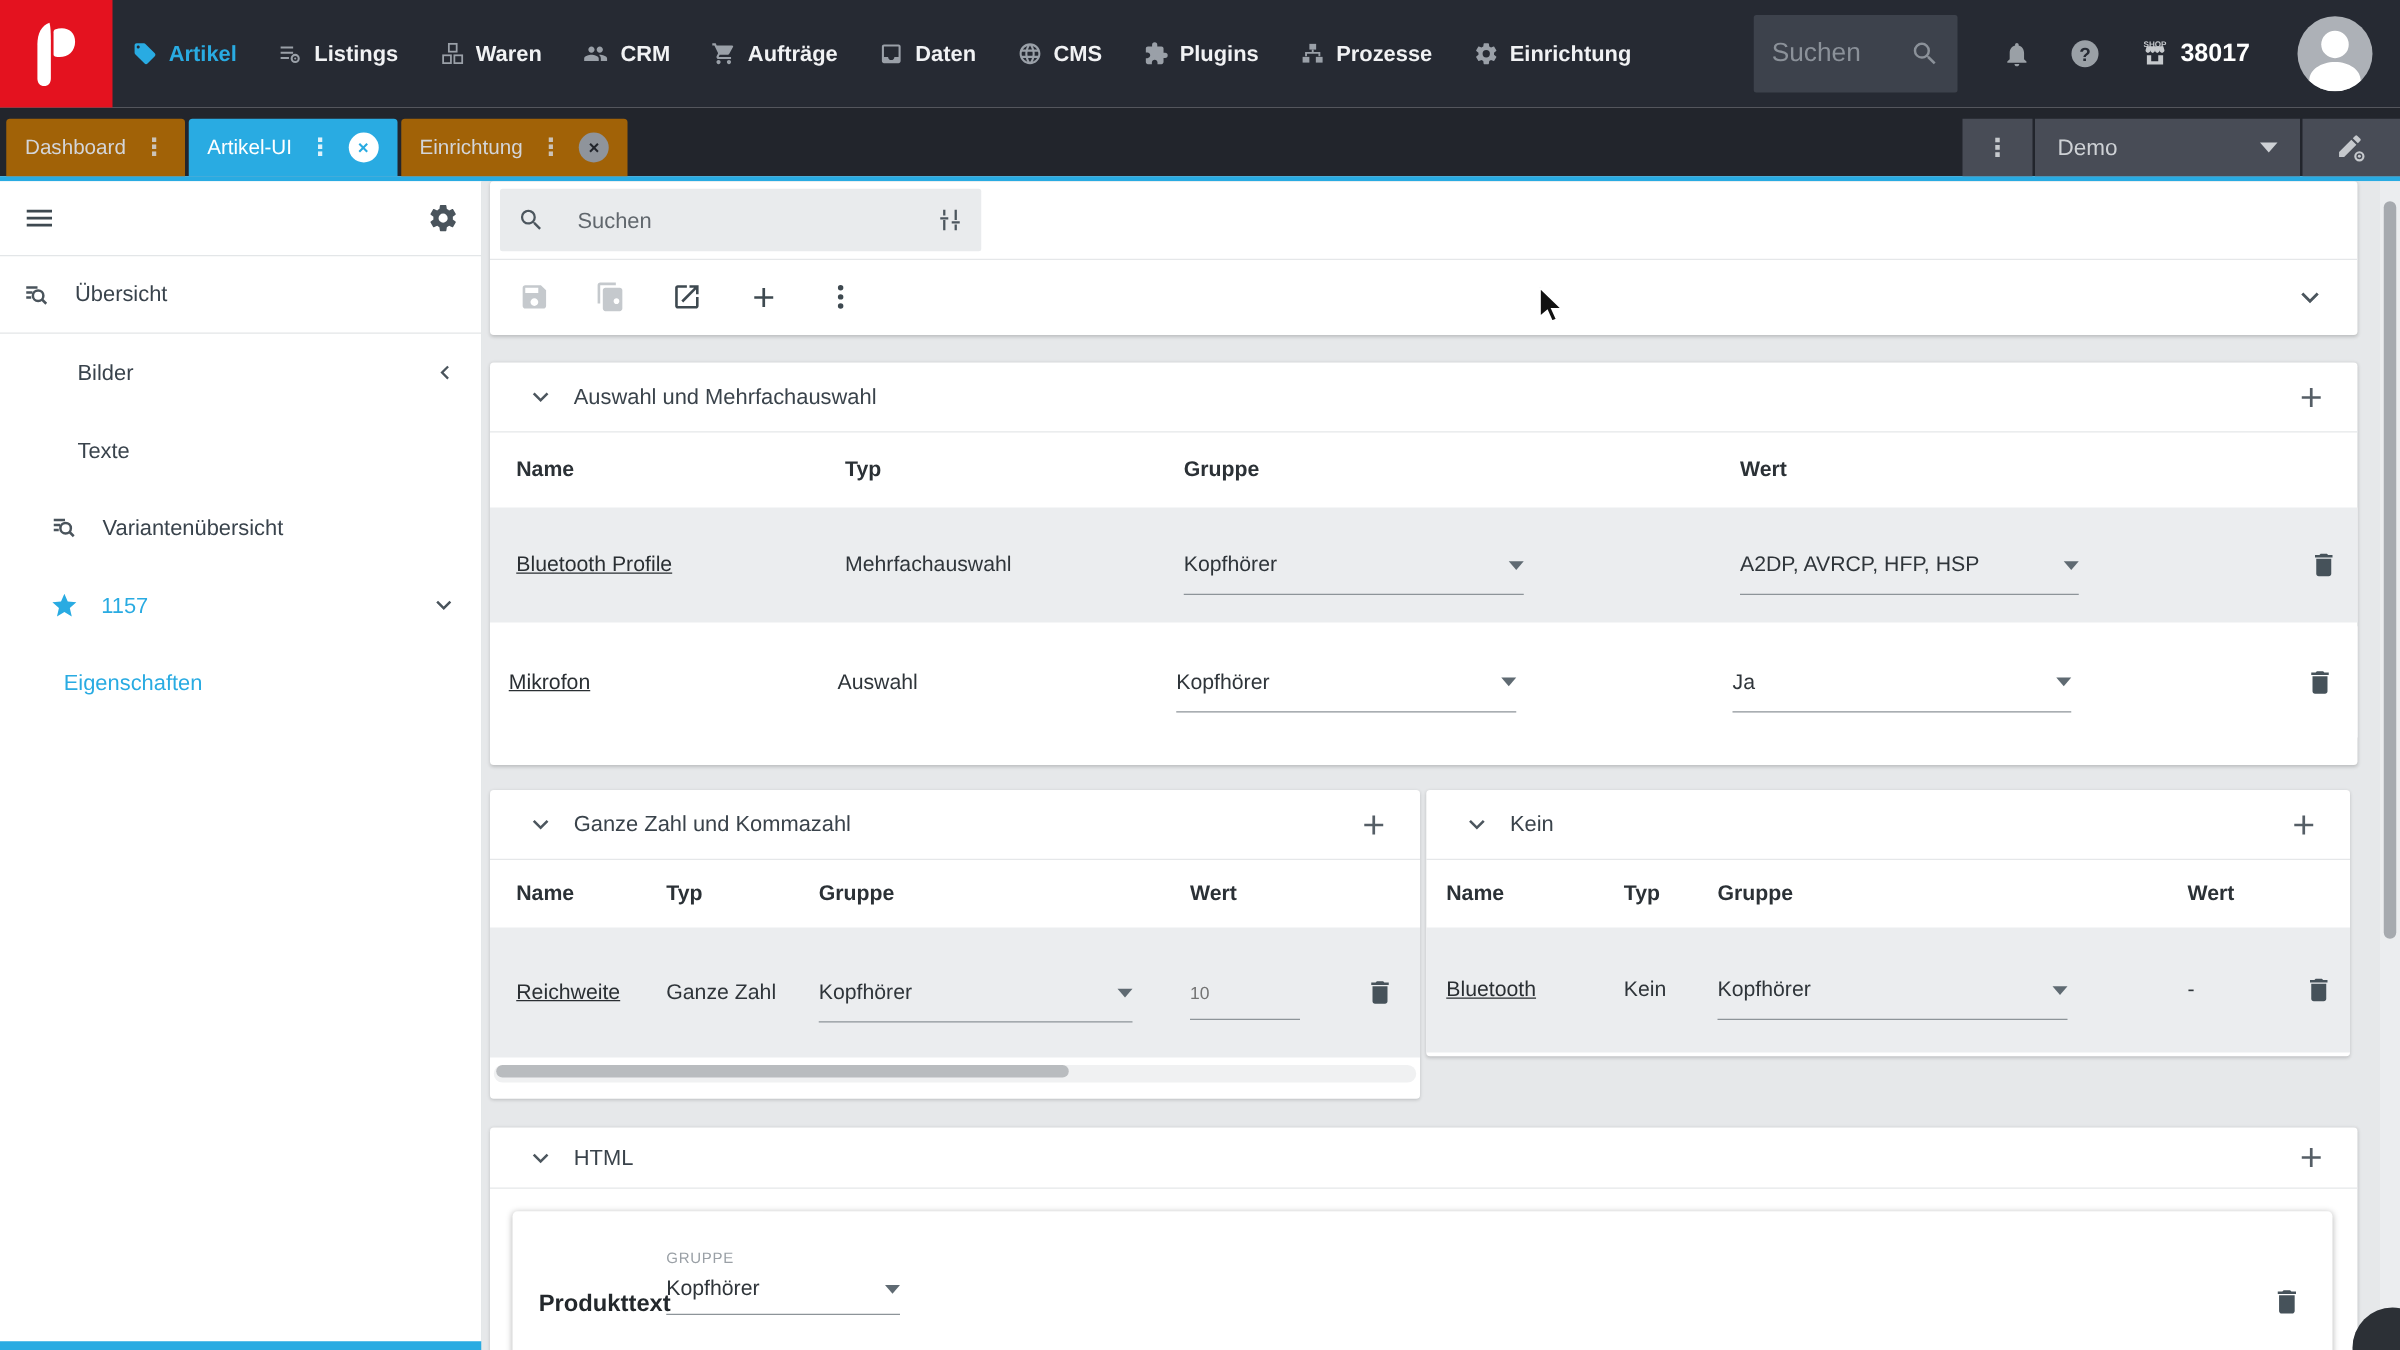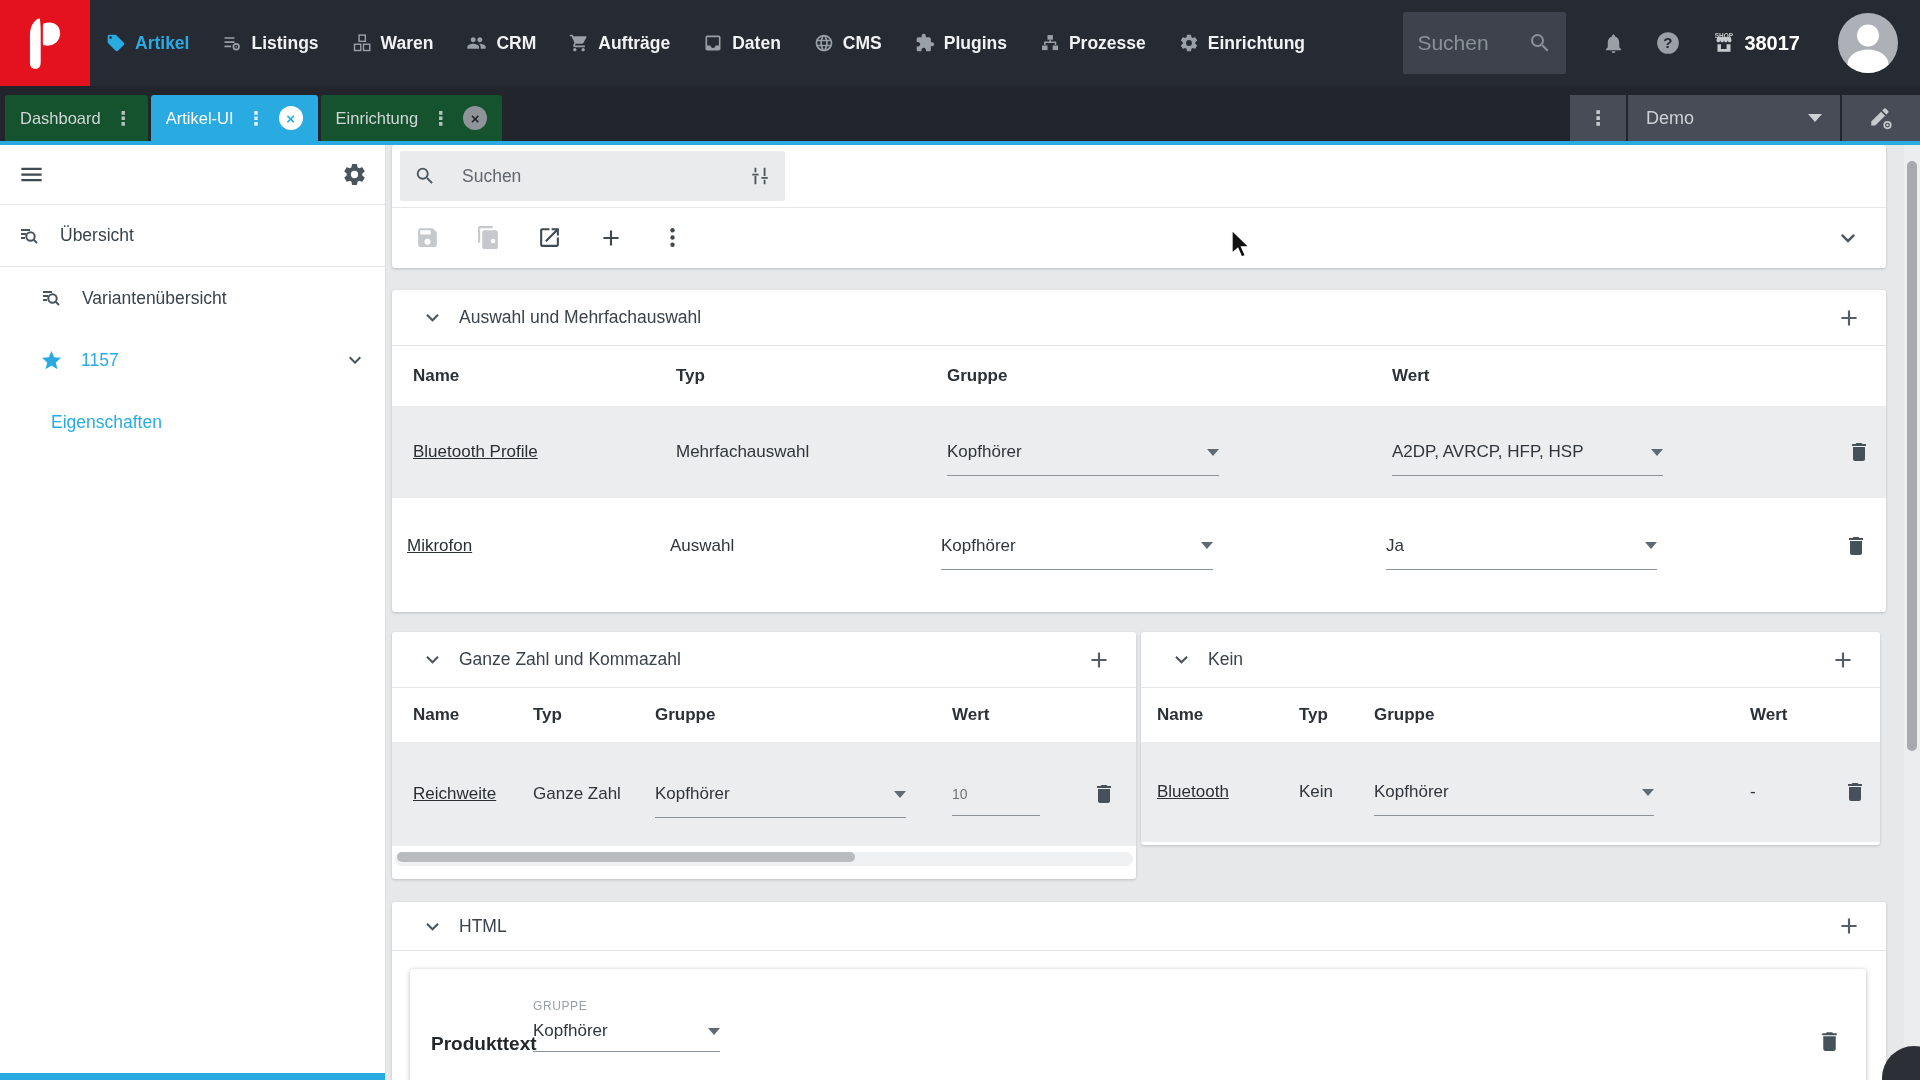--- a/index.html
+++ b/index.html
@@ -19,21 +19,21 @@
   .top-search { width:163px; height:62px; background:#3d424c; border-radius:2px; display:flex; align-items:center; justify-content:space-between; padding:0 14px; margin-right:36px; cursor:text; }
   .top-search span { color:#8b9199; font-size:21px; }
   .top-search .sicon { color:#8b9199; }
   .iconbtn { color:#9aa0a6; margin-right:30px; cursor:pointer; }
   .shopbadge { display:flex; align-items:center; gap:7px; color:#fff; font-size:20px; font-weight:600; margin-right:38px; cursor:pointer; }
   .shopbadge .nicon{ color:#c6c9cd; }
   .avatar { width:60px; height:60px; border-radius:50%; background:#adb1b7; overflow:hidden; margin-right:22px; cursor:pointer; flex:none; }
 
   
   .tabbar { height:55px; background:#22252c; display:flex; align-items:flex-end; padding-left:5px; }
-  .tab { height:46px; background:#14532d; border-radius:3px 3px 0 0; color:#d3d5d9; display:flex; align-items:center; gap:13px; padding:0 15px; margin-right:3px; font-size:16.5px; font-weight:500; cursor:pointer; }
+  .tab { height:46px; background:#a16207; border-radius:3px 3px 0 0; color:#d3d5d9; display:flex; align-items:center; gap:13px; padding:0 15px; margin-right:3px; font-size:16.5px; font-weight:500; cursor:pointer; }
   .tab.active { background:#29abe2; color:#fff; }
   .tab .dots { font-size:19px; font-weight:700; opacity:.85; cursor:pointer; letter-spacing:0; }
   .tab-close { width:24px; height:24px; border-radius:50%; display:flex; align-items:center; justify-content:center; font-size:15px; font-weight:700; cursor:pointer; }
   .tab.active .tab-close { background:#fff; color:#29abe2; }
   .tab:not(.active) .tab-close { background:#8f949b; color:#22252c; }
   .tab-right { margin-left:auto; display:flex; align-items:flex-end; }
   .trbtn { height:46px; background:#484c56; display:flex; align-items:center; justify-content:center; color:#c6c9cd; cursor:pointer; margin-left:2px; }
   .trbtn.dotsbtn { width:56px; font-size:20px; font-weight:700; }
   .trbtn.demosel { width:212px; justify-content:space-between; padding:0 18px; font-size:18px; color:#ced1d5; }
   .trbtn.penbtn { width:78px; }
@@ -275,20 +275,29 @@
       </svg>
   </div>
   <div class="side-item bordered si-uebersicht">
     <svg class="licon" width="24" height="24" viewBox="0 0 24 24" fill="none" stroke="currentColor" stroke-width="2">
         <path d="M3 6h9M3 10h5M3 14h4"></path>
         <circle cx="12.5" cy="12.5" r="4.2"></circle>
         <path d="M15.6 15.6L19 19"></path>
       </svg>
     <span>Übersicht</span>
   </div>
+  <div class="side-item ind1">
+    <span>Bilder</span>
+    <svg class="ricon" width="22" height="22" viewBox="0 0 24 24" fill="currentColor">
+        <path d="M15.41 7.41 14 6l-6 6 6 6 1.41-1.41L10.83 12z"></path>
+      </svg>
+  </div>
+  <div class="side-item ind1">
+    <span>Texte</span>
+  </div>
   <div class="side-item withicon">
     <svg class="licon" width="24" height="24" viewBox="0 0 24 24" fill="none" stroke="currentColor" stroke-width="2">
         <path d="M3 6h9M3 10h5M3 14h4"></path>
         <circle cx="12.5" cy="12.5" r="4.2"></circle>
         <path d="M15.6 15.6L19 19"></path>
       </svg>
     <span>Variantenübersicht</span>
   </div>
   <div class="side-item withicon si-1157">
     <svg class="licon" width="23" height="23" viewBox="0 0 24 24" fill="currentColor">

